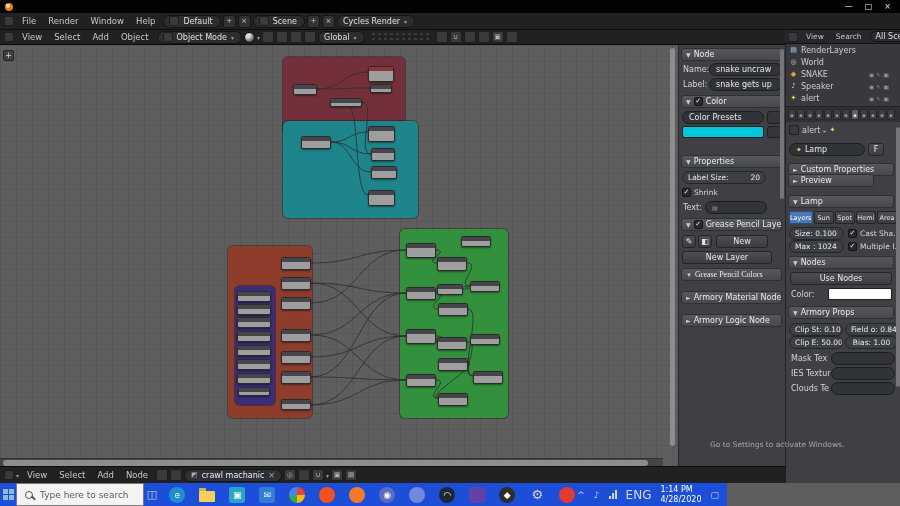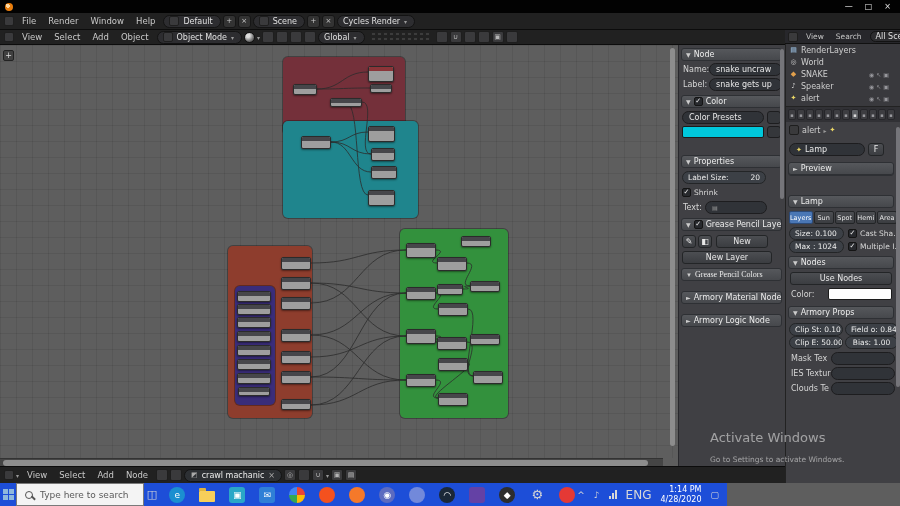--- a/index.html
+++ b/index.html
@@ -90,21 +90,21 @@
 .tb-btn{width:20px;height:23px;display:flex;align-items:center;justify-content:center;}
 .tb-glyph{width:16px;height:16px;display:flex;align-items:center;justify-content:center;font-size:9px;color:#fff;}
 .tb-glyph.circ{border-radius:50%;}
 .tb-glyph.sq{border-radius:3px;}
 .tb-glyph.bare{font-size:13px;color:#d5d5d5;}
 .tb-folder{width:16px;height:11px;background:#f7cf5a;border-radius:1px;position:relative;margin-top:3px;}
 .tb-folder:before{content:"";position:absolute;top:-3px;left:0;width:7px;height:3px;background:#e0b43e;border-radius:1px 1px 0 0;}
 #tray{margin-left:auto;display:flex;align-items:center;gap:9px;padding-right:8px;color:#d8d8d8;font-size:9px;}
 .net{display:inline-flex;align-items:flex-end;gap:1px;height:9px;}
 .net b{width:2px;background:#d8d8d8;}
-.timeblk{text-align:right;font-size:8px;line-height:10px;color:#fff;}
+.timeblk{text-align:left;font-size:8px;line-height:10px;color:#fff;}
 </style>
 </head>
 <body>
 
 <div class="abs titlebar">
   <span class="blogo"></span>
   <span class="winbtns">
     <span>—</span>
     <span>□</span>
     <span>×</span>
@@ -511,21 +511,21 @@
     <span>Lamp</span>
   </div>
   <div class="btn" style="left:82px;top:36px;width:16px;">
       <span>F</span>
     </div>
 
   <div class="phdr" style="left:2px;top:56px;width:106px;">
     <span class="tri">►</span>
     <span>Custom Properties</span>
   </div>
-  <div class="phdr" style="left:2px;top:55px;width:106px;text-align:center;">
+  <div class="phdr" style="left:2px;top:67px;width:86px;text-align:center;">
     <span class="tri">►</span>
     <span>Preview</span>
   </div>
   <div class="phdr" style="left:2px;top:88px;width:106px;">
     <span class="tri">▼</span>
     <span>Lamp</span>
   </div>
   <div id="lamp-types" style="left:3px;top:104px;width:108px;">
       <span class="btn type-btn active">Layers</span>
       <span class="btn type-btn">Sun</span>
@@ -581,21 +581,20 @@
   <span class="lbl" style="left:5px;top:247px;">Mask Tex</span>
   <div class="field" style="left:45px;top:245px;width:64px;"></div>
   <span class="lbl" style="left:5px;top:262px;">IES Textur</span>
   <div class="field" style="left:45px;top:260px;width:64px;"></div>
   <span class="lbl" style="left:5px;top:277px;">Clouds Te</span>
   <div class="field" style="left:45px;top:275px;width:64px;"></div>
   <span class="vsb" style="left:110px;top:20px;height:260px;"></span>
 </div>
 
 <div class="abs" id="watermark">
-  <div class="w1">Activate Windows</div>
   <div class="w2">Go to Settings to activate Windows.</div>
 </div>
 
 <div class="abs" id="nfooter">
   <span class="hico tiny"></span>
   <span class="ddar">▾</span>
   <span><span class="menu-item">View</span><span class="menu-item">Select</span><span class="menu-item">Add</span><span class="menu-item">Node</span></span>
   <span class="hico"></span>
   <span class="hico"></span>
   <span class="tree-field">

